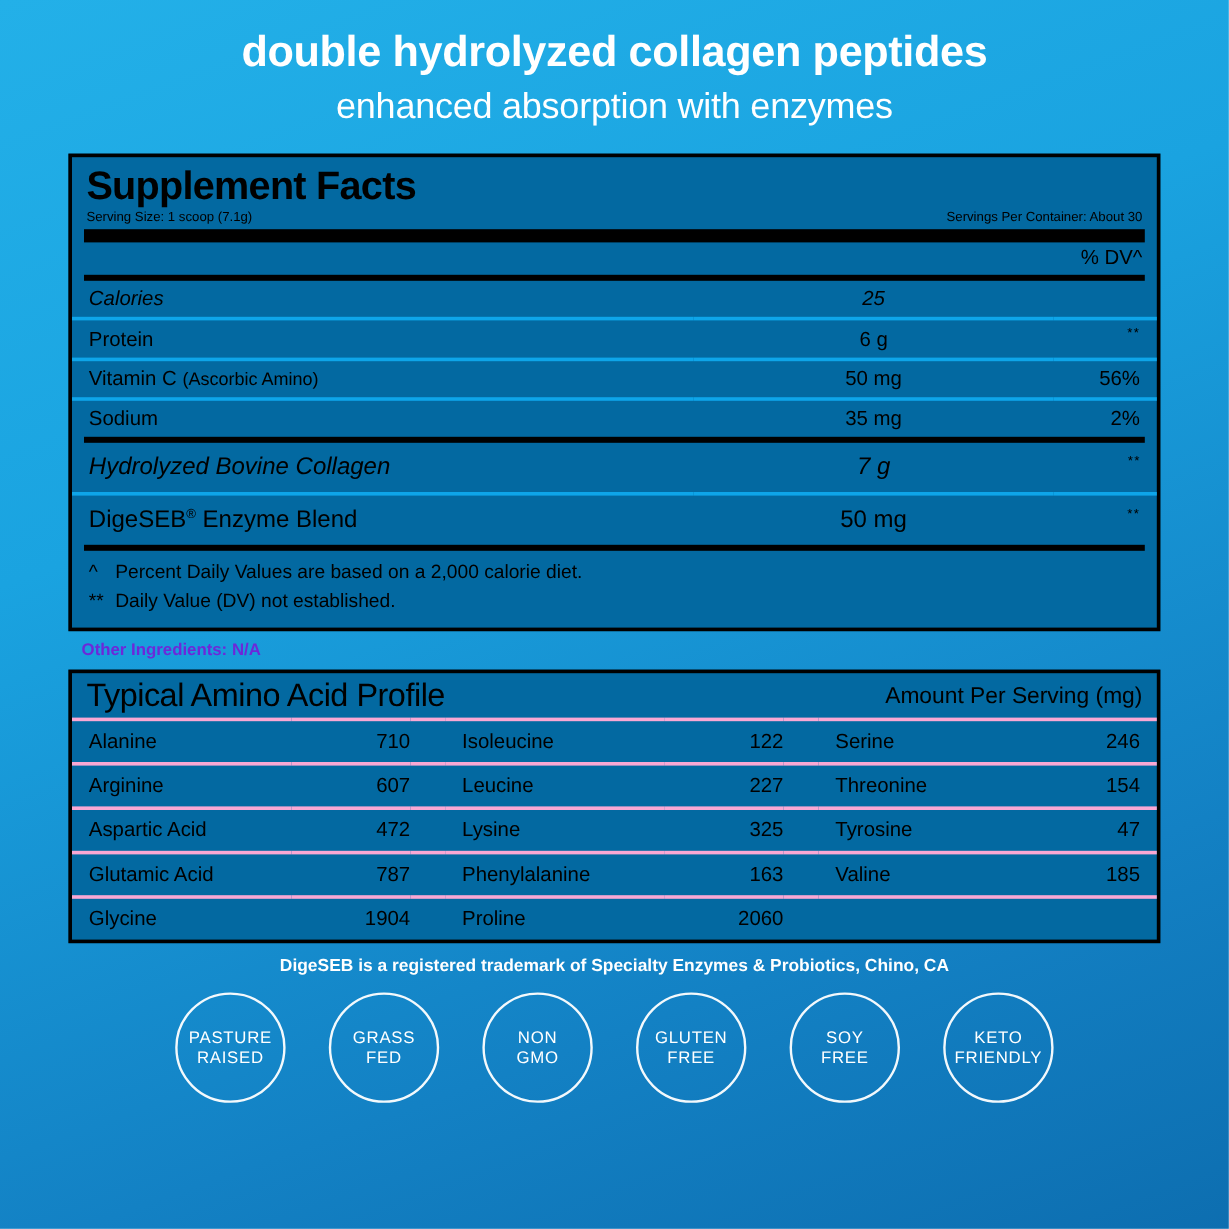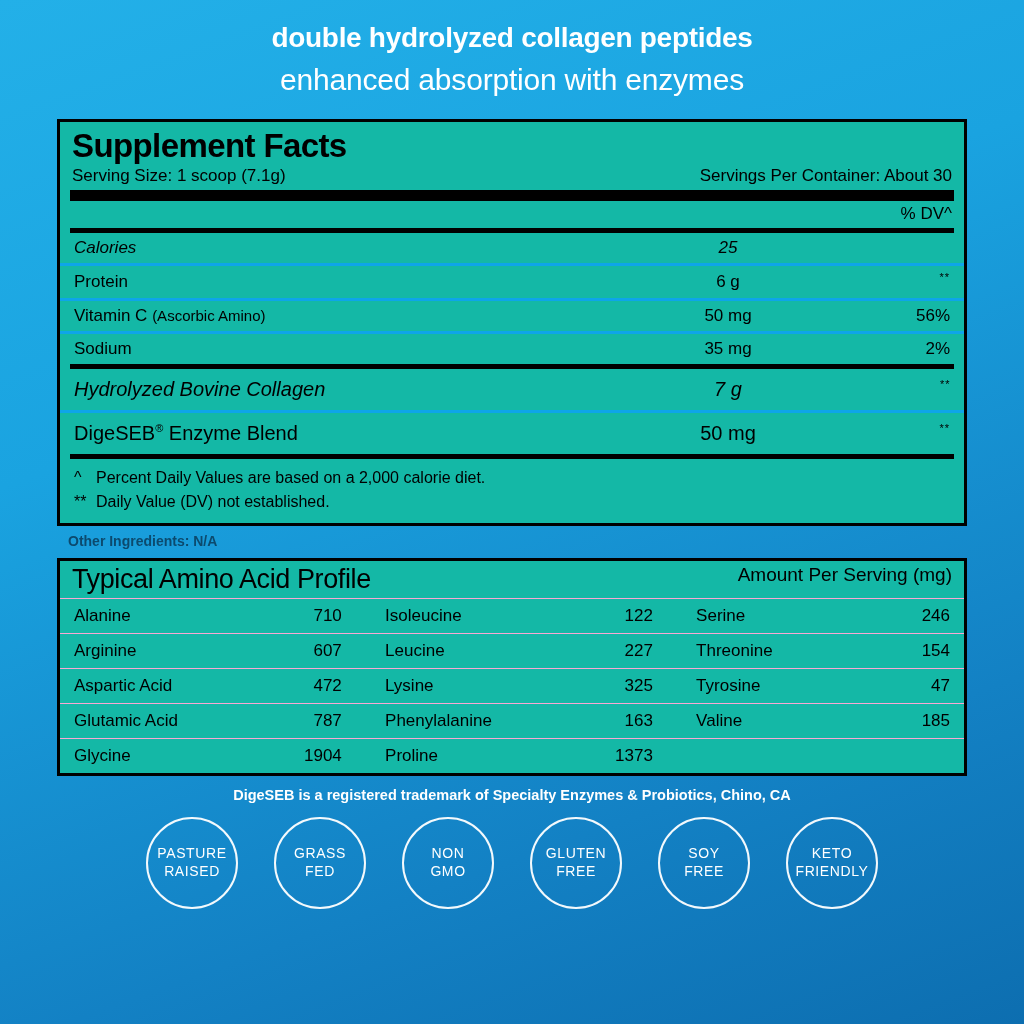--- a/index.html
+++ b/index.html
@@ -12,54 +12,54 @@
     color: #ffffff;
     overflow: hidden;
   }
 
   
   .header {
     text-align: center;
     padding-top: 22px;
   }
   .header .line1 {
-    font-size: 28px;
+    font-size: 36px;
     font-weight: bold;
     letter-spacing: -0.3px;
     line-height: 1.15;
   }
   .header .line2 {
     font-size: 30px;
     font-weight: normal;
     line-height: 1.2;
     margin-top: 8px;
     letter-spacing: -0.2px;
   }
 
   
   .panel {
-    background: #14b8a6;
+    background: #0369a1;
     color: #000000;
     border: 3px solid #000000;
     margin: 0 57px;
   }
 
   #supplement-facts-panel { margin-top: 21px; }
 
   .sf-title {
     font-size: 33px;
     font-weight: bold;
     padding: 6px 12px 0 12px;
     line-height: 1.12;
     letter-spacing: -0.6px;
   }
   .sf-serving {
     display: flex;
     justify-content: space-between;
-    font-size: 17px;
+    font-size: 11px;
     padding: 1px 12px 4px 12px;
     text-align: right;
   }
   .rule-thick { height: 11px; background: #000; margin: 0 10px; }
   .rule-med { height: 5px; background: #000; margin: 0 10px; }
 
   .sf-amount-row {
     display: flex;
     font-size: 17px;
     padding: 3px 12px 4px 12px;
@@ -102,40 +102,41 @@
   .sf-footnotes {
     font-size: 16px;
     padding: 7px 14px 9px 14px;
   }
   .sf-footnotes div { padding: 3px 0; }
   .fn-mark { display: inline-block; width: 22px; }
 
   .other-ing {
     font-size: 14px;
     font-weight: bold;
-    color: #0c4a6e;
+    color: #6d28d9;
     margin: 7px 0 0 68px;
   }
 
   
   #amino-panel { margin-top: 9px; }
   .aa-head {
     display: flex;
+    align-items: flex-end;
     justify-content: space-between;
     padding: 3px 12px 3px 12px;
   }
   .aa-title { font-size: 27px; letter-spacing: -0.4px; }
   .aa-sub { font-size: 19px; padding-bottom: 3px; margin-left: 20px; }
   table.aa-table {
     width: 100%;
     border-collapse: collapse;
     font-size: 17px;
   }
   table.aa-table td {
-    border-top: 1px solid #f9a8d4;
+    border-top: 3px solid #f9a8d4;
     padding: 7px 0;
   }
   .aa-n { padding-left: 14px !important; width: 175px; }
   .aa-v { width: 95px; text-align: right; }
   .aa-gap { width: 28px; }
   .aa-v-last { padding-right: 14px !important; }
 
   .trademark {
     text-align: center;
     font-size: 14.5px;
@@ -308,21 +309,21 @@
         <td class="aa-v">163</td>
         <td class="aa-gap"></td>
         <td class="aa-n">Valine</td>
         <td class="aa-v aa-v-last">185</td>
       </tr>
       <tr>
         <td class="aa-n">Glycine</td>
         <td class="aa-v">1904</td>
         <td class="aa-gap"></td>
         <td class="aa-n">Proline</td>
-        <td class="aa-v">1373</td>
+        <td class="aa-v">2060</td>
         <td class="aa-gap"></td>
         <td class="aa-n"></td>
         <td class="aa-v aa-v-last"></td>
       </tr>
     </tbody>
   </table>
 </div>
 
 <div class="trademark">DigeSEB is a registered trademark of Specialty Enzymes &amp; Probiotics, Chino, CA</div>
 

